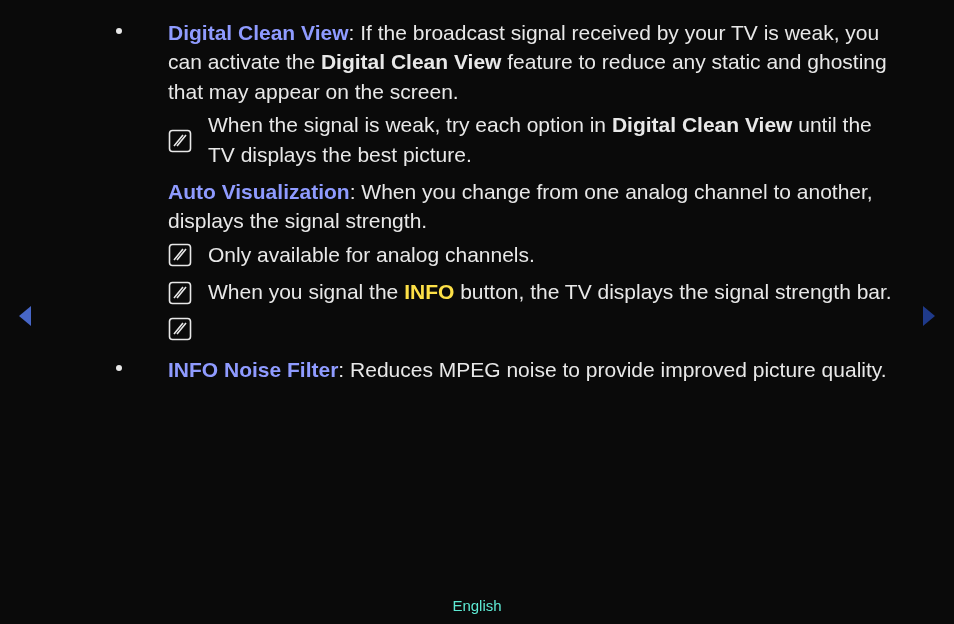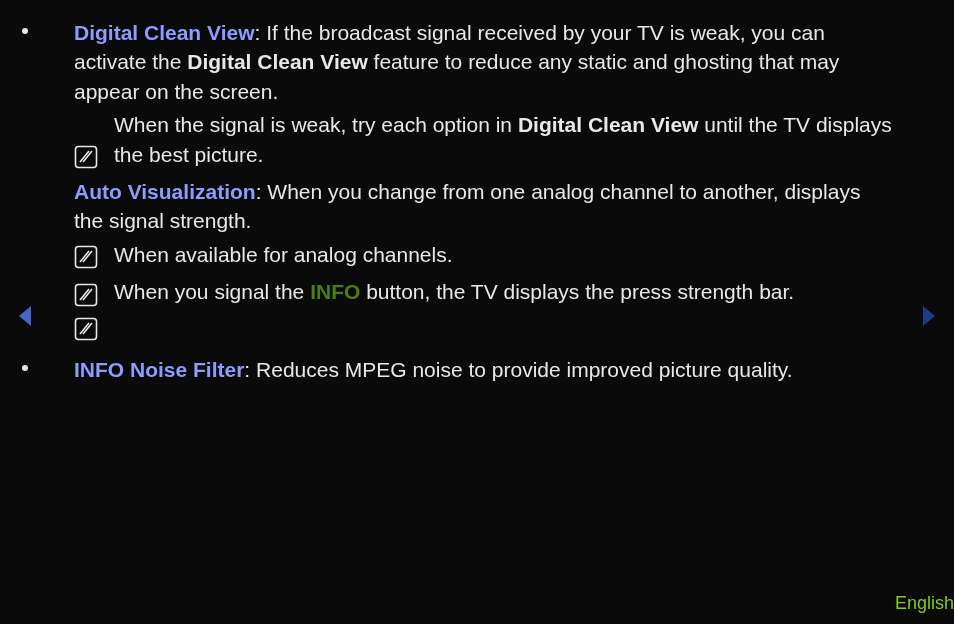--- a/index.html
+++ b/index.html
@@ -13,21 +13,22 @@
       line-height: 1.4;
       overflow: hidden;
     }
     .page {
       position: relative;
       width: 100%;
       height: 100%;
       padding: 0;
     }
     .content {
-      padding: 18px 60px 0 46px;
+      padding: 18px 60px 0 100px;
+      margin-left: 40px;
     }
     .bullet-item {
       position: relative;
       margin-bottom: 10px;
     }
     .bullet-dot {
       position: absolute;
       left: -24px;
       top: 10px;
       width: 6px;
@@ -40,49 +41,49 @@
     }
     .term {
       color: #8f9bff;
       font-weight: 600;
     }
     .term-inline {
       color: #e8e8e8;
       font-weight: 700;
     }
     .info-bold {
-      color: #4d7c0f;
+      color: #fde047;
       font-weight: 700;
     }
     .note-row {
       display: flex;
-      align-items: flex-end;
+      align-items: center;
       gap: 16px;
       padding: 4px 0;
     }
     .note-icon {
       flex: 0 0 auto;
       width: 24px;
       height: 24px;
       margin-top: 2px;
     }
     .note-icon svg { display: block; }
     .note-text { flex: 1; }
     .sub-section {
       margin-top: 4px;
       padding-left: 0;
     }
     .footer {
       position: absolute;
       bottom: 8px;
       left: 0;
       width: 100%;
-      text-align: right;
-      font-size: 18px;
-      color: #84cc16;
+      text-align: center;
+      font-size: 15px;
+      color: #5eead4;
     }
     .nav-arrow {
       position: absolute;
       top: 298px;
       width: 36px;
       height: 36px;
       display: flex;
       align-items: center;
       justify-content: center;
       cursor: pointer;
@@ -135,33 +136,33 @@
           </div>
 
           <div class="note-row">
             <div class="note-icon">
               <svg width="24" height="24" viewBox="0 0 24 24">
                 <rect x="1.5" y="1.5" width="21" height="21" rx="3" fill="none" stroke="#e8e8e8" stroke-width="1.6"></rect>
                 <path d="M6 17 L15 6 M9 17 L18 6" stroke="#e8e8e8" stroke-width="1.6" fill="none"></path>
               </svg>
             </div>
             <div class="note-text">
-              <span>When available for analog channels.</span>
+              <span>Only available for analog channels.</span>
             </div>
           </div>
 
           <div class="note-row">
             <div class="note-icon">
               <svg width="24" height="24" viewBox="0 0 24 24">
                 <rect x="1.5" y="1.5" width="21" height="21" rx="3" fill="none" stroke="#e8e8e8" stroke-width="1.6"></rect>
                 <path d="M6 17 L15 6 M9 17 L18 6" stroke="#e8e8e8" stroke-width="1.6" fill="none"></path>
               </svg>
             </div>
             <div class="note-text">
-              <span>When you signal the </span><span class="info-bold">INFO</span><span> button, the TV displays the press strength bar.</span>
+              <span>When you signal the </span><span class="info-bold">INFO</span><span> button, the TV displays the signal strength bar.</span>
             </div>
           </div>
 
           <div class="note-row">
             <div class="note-icon">
               <svg width="24" height="24" viewBox="0 0 24 24">
                 <rect x="1.5" y="1.5" width="21" height="21" rx="3" fill="none" stroke="#e8e8e8" stroke-width="1.6"></rect>
                 <path d="M6 17 L15 6 M9 17 L18 6" stroke="#e8e8e8" stroke-width="1.6" fill="none"></path>
               </svg>
             </div>

